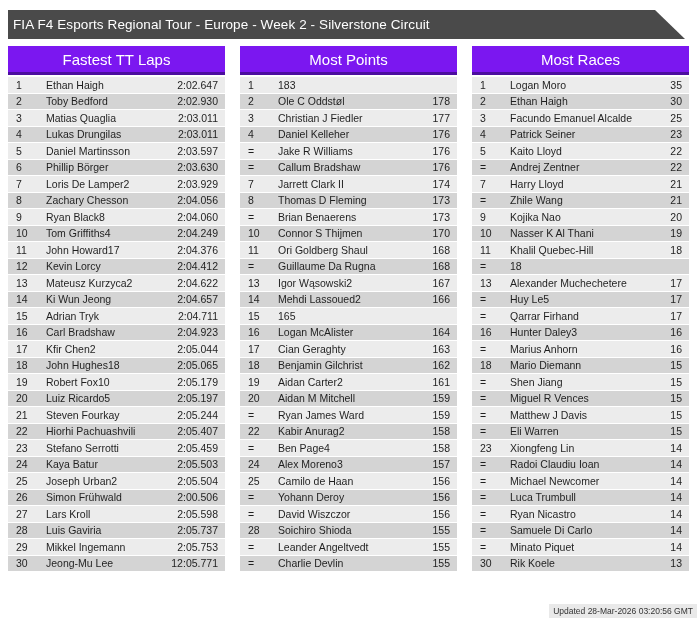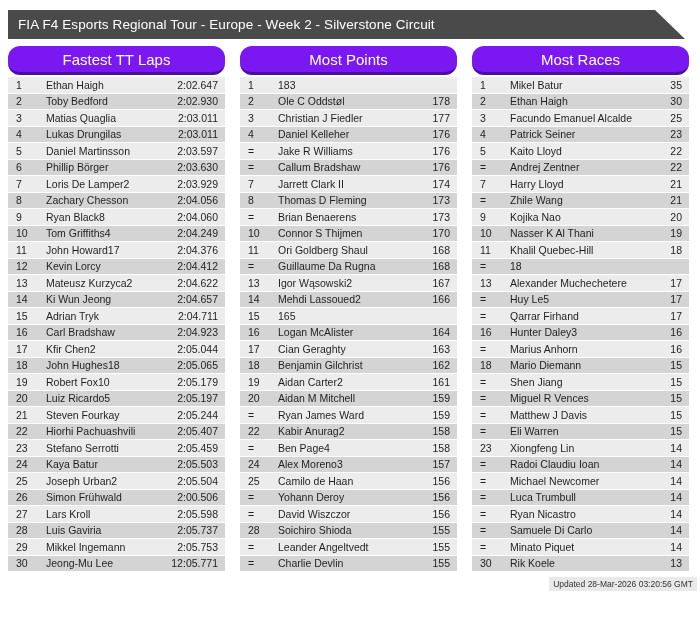--- a/index.html
+++ b/index.html
@@ -10,47 +10,47 @@
   }
   .page{position:relative;width:700px;height:620px;}
 
   
   .title-bar{
     position:absolute;left:8px;top:10px;width:677px;height:29px;
     background:#4a4a4a;color:#ffffff;
     clip-path:polygon(0 0,calc(100% - 30px) 0,100% 100%,0 100%);
     display:flex;align-items:center;
   }
-  .title-bar span{font-size:13.5px;padding-left:10px;letter-spacing:.1px;}
+  .title-bar span{font-size:13.5px;padding-left:5px;letter-spacing:.1px;}
 
   
   .boards{
     position:absolute;left:8px;top:46px;width:681px;
     display:flex;gap:15px;
   }
   .board{width:217px;flex:0 0 217px;}
   .board-header{
     height:26px;background:#7b17f0;border-bottom:3px solid #4c0e9f;
     color:#ffffff;font-size:15px;
-    display:flex;align-items:center;justify-content:center;border-radius:12px;
+    display:flex;align-items:center;justify-content:center;
   }
   .rows{margin-top:2px;}
   .row{
     height:16.5px;box-sizing:border-box;border-bottom:1px solid #ffffff;
     display:flex;align-items:center;
     font-size:10.5px;color:#1f1f1f;
   }
   .row.odd{background:#ececec;}
   .row.even{background:#d4d4d4;}
   .cell-rank{width:30px;padding-left:8px;flex:0 0 auto;}
   .cell-name{flex:1 1 auto;white-space:nowrap;overflow:hidden;}
   .cell-val{padding-right:7px;text-align:right;flex:0 0 auto;}
 
   .footer-wrap{
-    position:absolute;right:3px;top:573px;text-align:right;
+    position:absolute;right:3px;top:600px;text-align:right;
   }
   .footer{
     display:inline-block;background:#e9e9e9;color:#333333;
     font-size:8.5px;padding:2px 4px;
   }
 </style>
 </head>
 <body>
 
 <div class="page">
@@ -369,21 +369,21 @@
             <span class="cell-val">155</span>
           </div>
         </div>
     </section>
 
     <section class="board">
       <div class="board-header">Most Races</div>
       <div class="rows">
           <div class="row odd">
             <span class="cell-rank">1</span>
-            <span class="cell-name">Mikel Batur</span>
+            <span class="cell-name">Logan Moro</span>
             <span class="cell-val">35</span>
           </div>
           <div class="row even">
             <span class="cell-rank">2</span>
             <span class="cell-name">Ethan Haigh</span>
             <span class="cell-val">30</span>
           </div>
           <div class="row odd">
             <span class="cell-rank">3</span>
             <span class="cell-name">Facundo Emanuel Alcalde</span>

